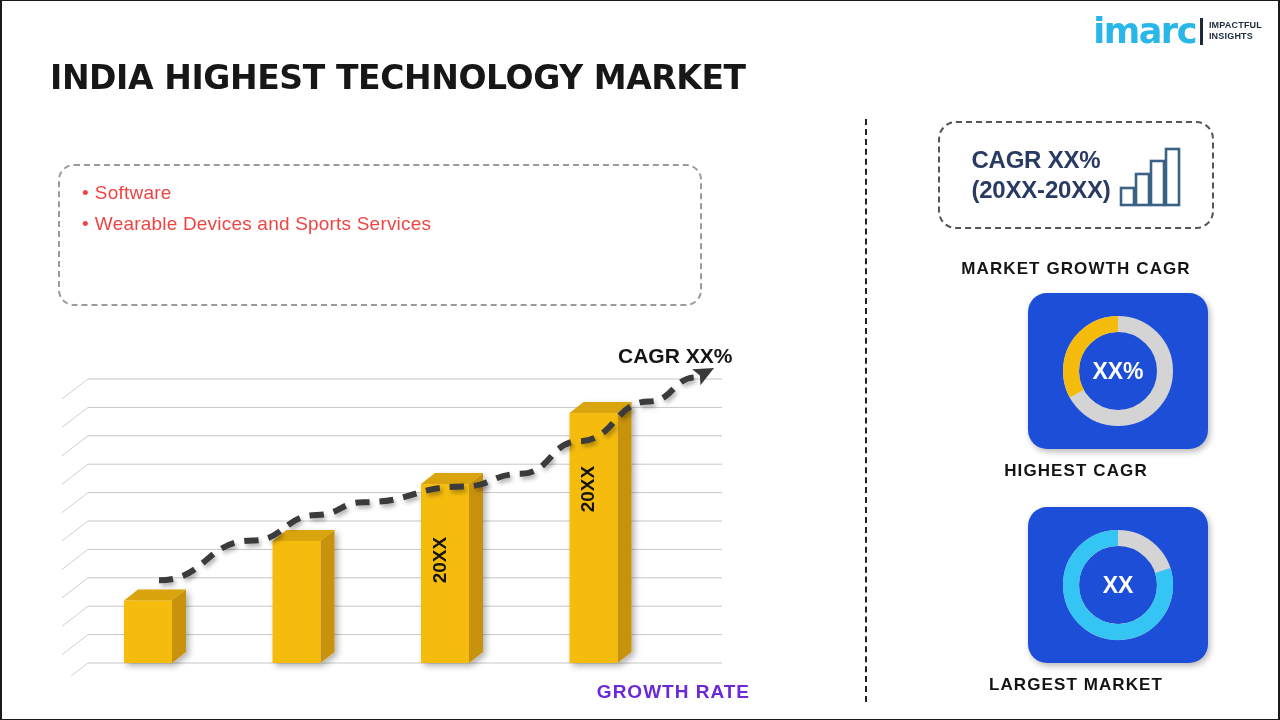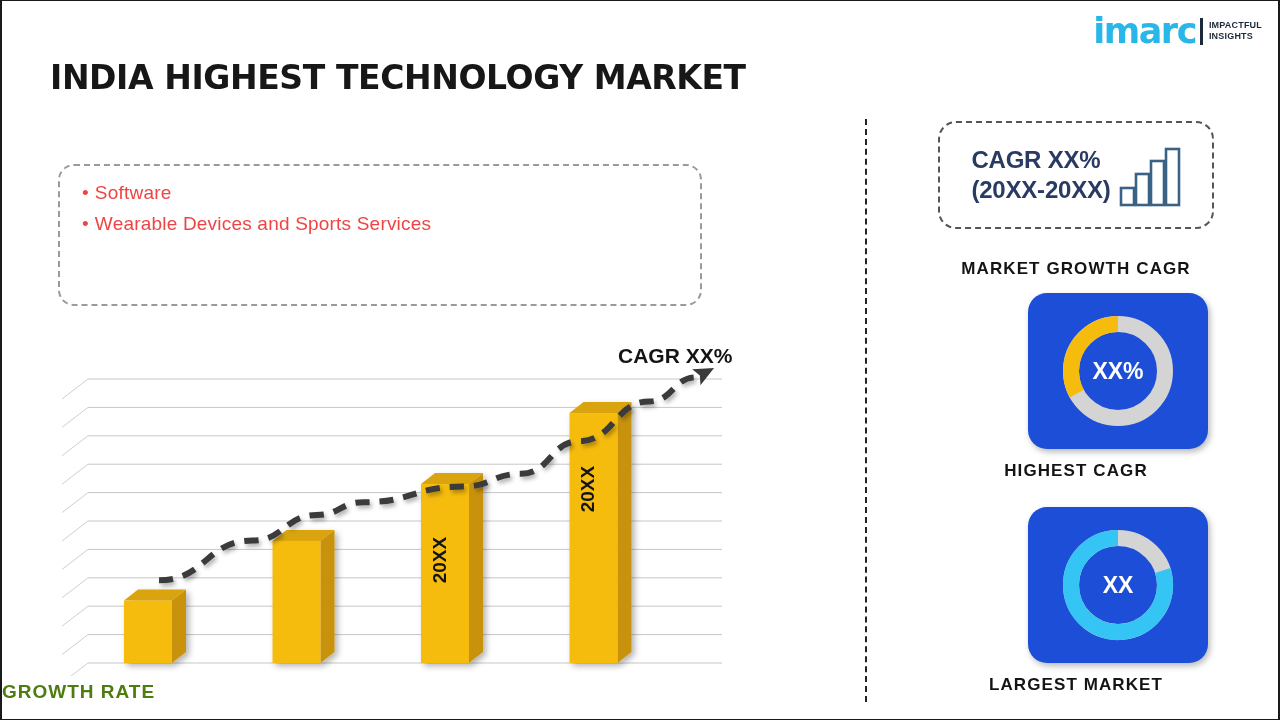--- a/index.html
+++ b/index.html
@@ -109,24 +109,24 @@
     top: 330px;
     width: 700px;
     height: 345px;
   }
   #chart svg { display: block; }
   #chart-xlabel {
     position: absolute;
     left: 0;
     top: 680px;
     width: 748px;
-    text-align: left;
+    text-align: right;
     font-size: 19px;
     font-weight: bold;
-    color: #4d7c0f;
+    color: #6d28d9;
     letter-spacing: 1px;
   }
 
   
   #divider {
     position: absolute;
     left: 863px;
     top: 118px;
     width: 0;
     height: 583px;

